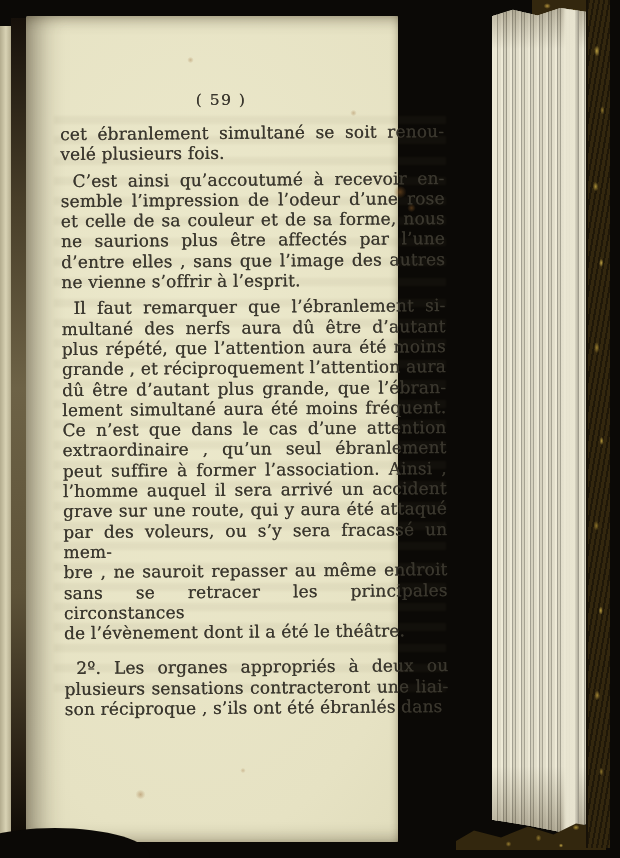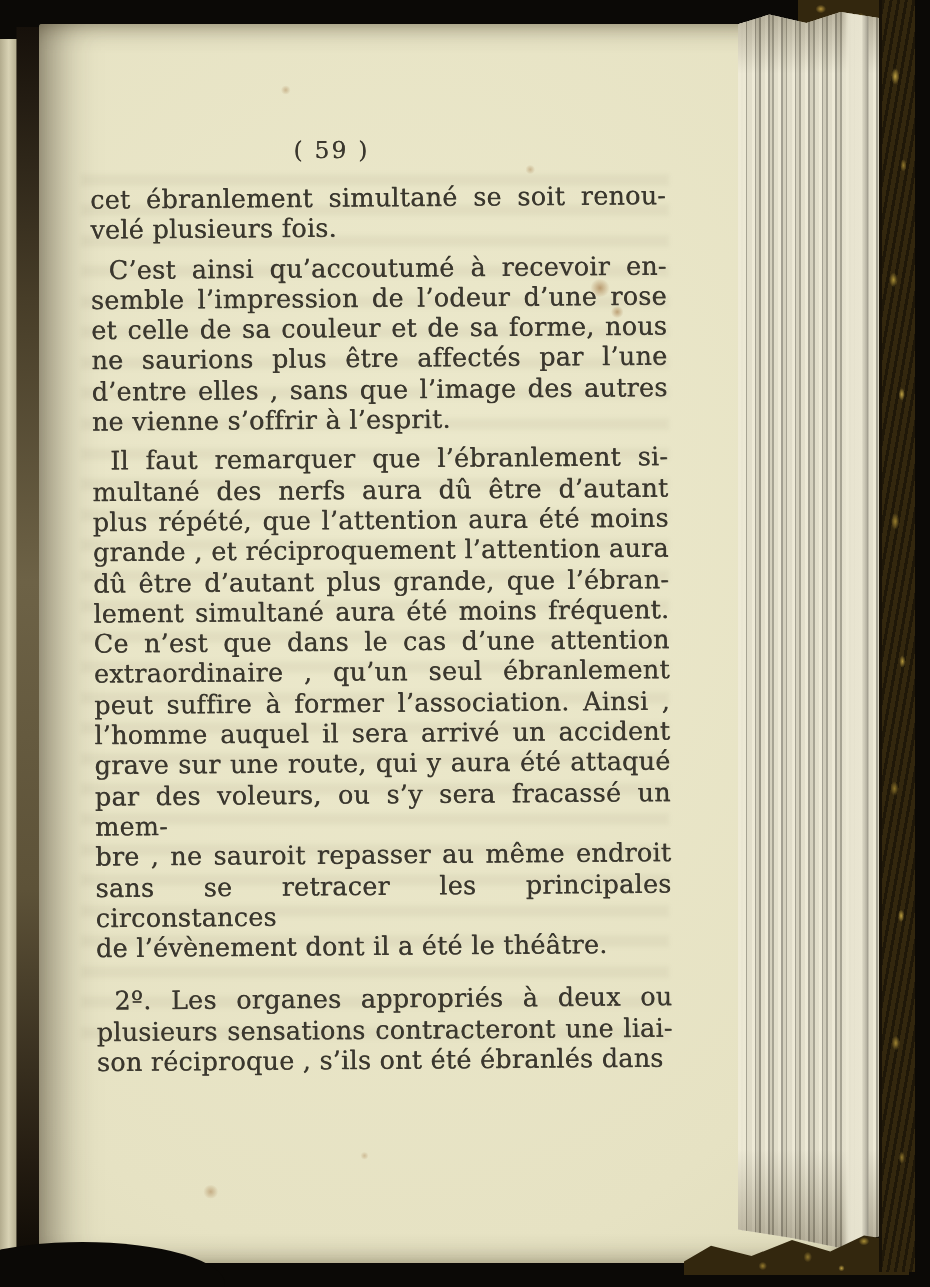--- a/index.html
+++ b/index.html
@@ -19,21 +19,21 @@
     background: linear-gradient(90deg, #b3ac8e 0%, #d8d2b4 45%, #b9b294 80%, #6e644a 100%);
   }
   
   .gutter {
     position: absolute; left: 11px; top: 18px; width: 17px; height: 822px;
     background: linear-gradient(180deg, #16100a 0%, #473d28 22%, #6d6246 45%, #5d5238 70%, #241c11 92%, #0e0a05 100%);
   }
 
   
   .page {
-    position: absolute; left: 26px; top: 16px; width: 534px; height: 826px;
+    position: absolute; left: 26px; top: 16px; width: 372px; height: 826px;
     background: radial-gradient(130% 110% at 45% 40%, #ece9cc 0%, var(--paper, #e6e2c3) 55%, #d6d2af 100%);
     border-radius: 2px 1px 1px 3px;
     box-shadow:
       inset 26px 0 30px -18px rgba(40,30,14,0.55),
       inset 0 12px 16px -12px rgba(52,40,18,0.5),
       inset 0 -14px 18px -14px rgba(52,40,18,0.4),
       inset -6px 0 10px -8px rgba(80,70,40,0.5);
   }
 
   

